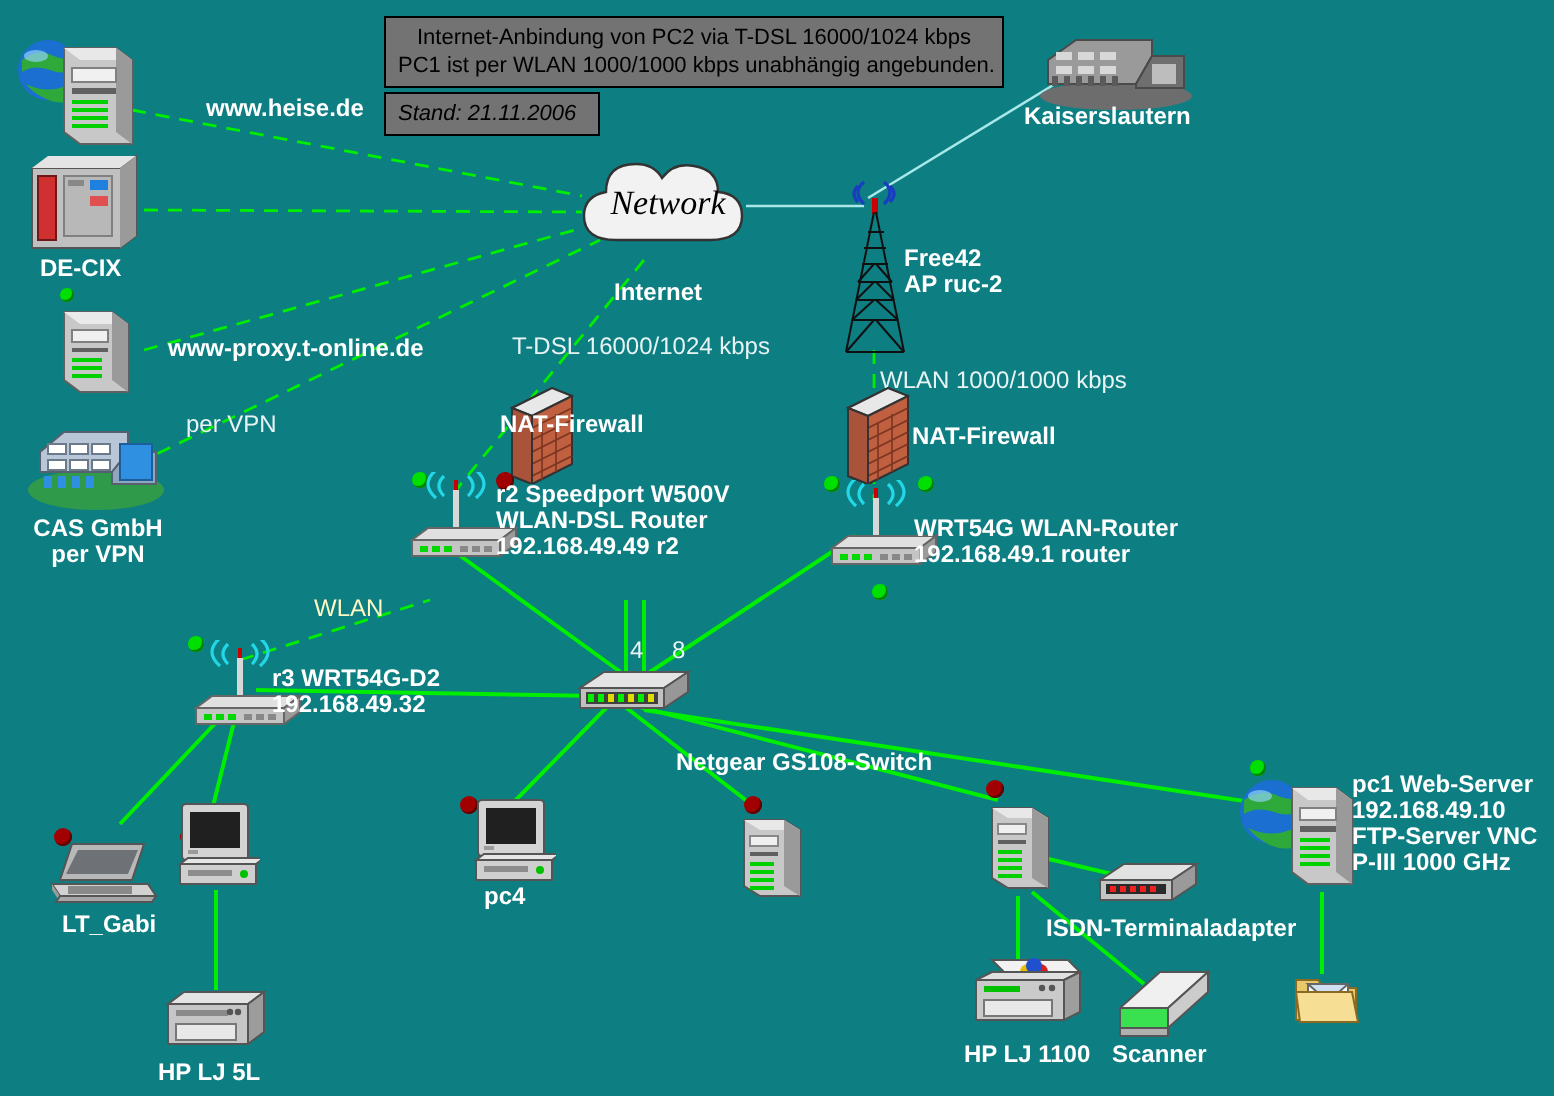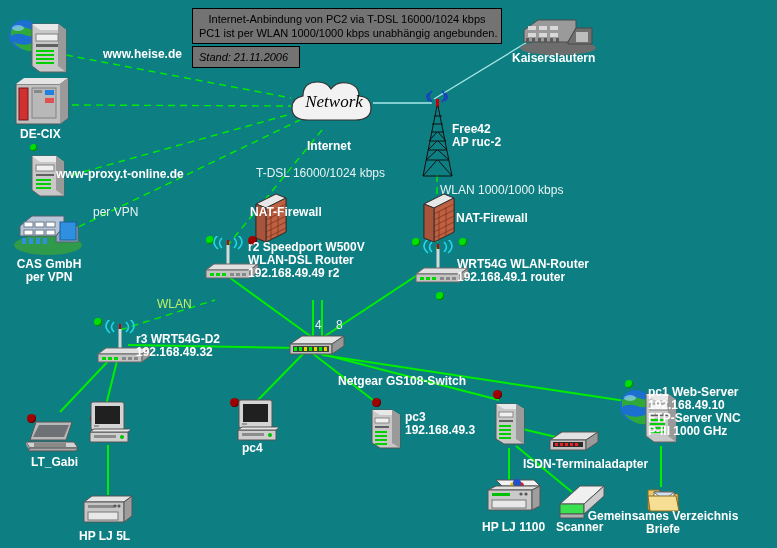--- a/index.html
+++ b/index.html
@@ -18,21 +18,21 @@
     color:#ffffff;
     font-family:"Liberation Sans", sans-serif;
     font-size:12px;
     font-weight:bold;
     line-height:13px;
     white-space:pre;
     letter-spacing:0px;
   }
   .lbl.gray{color:#ffffff;font-weight:bold;}
   .lbl.thin{font-weight:normal;color:#e8f4f4;}
-  .lbl.thin2{font-weight:normal;color:#bef264;}
+  .lbl.thin2{font-weight:normal;color:#fef9c3;}
   .lbl.center{text-align:center;}
 
   
   .callout{
     position:absolute;
     background:#737373;
     border:1px solid #000000;
     color:#000000;
     font-size:11px;
     font-weight:normal;
@@ -149,21 +149,21 @@
       <polygon points="28,6 36,12 36,46 28,40" fill="#9a9a9a"></polygon>
       <rect x="8" y="15" width="18" height="6" fill="#f0f0f0" stroke="#808080"></rect>
       <rect x="8" y="24" width="18" height="2" fill="#606060"></rect>
       <g fill="#00d000">
         <rect x="8" y="29" width="15" height="2"></rect>
           <rect x="8" y="33" width="15" height="2"></rect>
         <rect x="8" y="37" width="15" height="2"></rect>
       </g>
     </svg>
   </div>
-  <div class="lbl" style="left:56px;top:168px;">www-proxy.t-online.de</div>
+  <div class="lbl" style="left:84px;top:168px;">www-proxy.t-online.de</div>
 
   <div class="node" style="left:12px;top:212px;">
     <svg width="72" height="44" viewBox="0 0 72 44">
       <ellipse cx="36" cy="33" rx="34" ry="10" fill="#2f9a4a"></ellipse>
       <polygon points="8,24 44,24 52,14 52,4 20,4 8,14" fill="#b9c6d8" stroke="#56606e"></polygon>
       <polygon points="44,24 52,14 66,14 66,30 44,30" fill="#8fa6bf" stroke="#56606e"></polygon>
       <rect x="48" y="10" width="16" height="18" fill="#2f8fe0" stroke="#1c5e99"></rect>
       <g fill="#ffffff" stroke="#6a7a8a">
         <rect x="12" y="10" width="9" height="5"></rect>
           <rect x="23" y="10" width="9" height="5"></rect>
@@ -469,22 +469,20 @@
       <rect x="7" y="14" width="14" height="5" fill="#f0f0f0" stroke="#888"></rect>
       <rect x="7" y="22" width="14" height="2" fill="#606060"></rect>
       <g fill="#00d000">
           <rect x="7" y="27" width="12" height="2"></rect>
           <rect x="7" y="31" width="12" height="2"></rect>
       <rect x="7" y="35" width="12" height="2"></rect>
           <rect x="7" y="39" width="12" height="2"></rect>
         </g>
     </svg>
   </div>
-  <div class="lbl gray" style="left:405px;top:411px;">pc3
-192.168.49.3</div>
 
   <div class="dot red" style="left:493px;top:390px;width:9px;height:9px;"></div>
   <div class="node" style="left:492px;top:398px;">
     <svg width="36" height="48" viewBox="0 0 36 48">
       <polygon points="4,6 24,6 32,11 32,46 12,46 4,41" fill="#c8c8c8" stroke="#555"></polygon>
       <polygon points="4,6 24,6 32,11 12,11" fill="#e8e8e8"></polygon>
       <polygon points="24,6 32,11 32,46 24,41" fill="#9a9a9a"></polygon>
       <rect x="7" y="14" width="14" height="5" fill="#f0f0f0" stroke="#888"></rect>
       <rect x="7" y="22" width="14" height="2" fill="#606060"></rect>
       <g fill="#00d000">
@@ -511,21 +509,21 @@
         <rect x="32" y="29" width="18" height="3" fill="#606060"></rect>
         <g fill="#00d000">
           <rect x="32" y="35" width="15" height="2"></rect>
             <rect x="32" y="39" width="15" height="2"></rect>
           <rect x="32" y="43" width="15" height="2"></rect>
             <rect x="32" y="47" width="15" height="2"></rect>
         </g>
       </g>
     </svg>
   </div>
-  <div class="lbl" style="left:648px;top:386px;">pc1 Web-Server
+  <div class="lbl" style="left:676px;top:386px;">pc1 Web-Server
 192.168.49.10
 FTP-Server VNC
 P-III 1000 GHz</div>
 
   <div class="node" style="left:548px;top:430px;">
     <svg width="52" height="24" viewBox="0 0 52 24">
       <polygon points="2,10 38,10 50,2 14,2" fill="#e2e2e2" stroke="#555"></polygon>
       <polygon points="2,10 38,10 38,20 2,20" fill="#c4c4c4" stroke="#555"></polygon>
       <polygon points="38,10 50,2 50,12 38,20" fill="#9a9a9a" stroke="#555"></polygon>
       <rect x="5" y="12" width="30" height="5" fill="#2a2a2a"></rect>
@@ -568,16 +566,14 @@
   <div class="lbl" style="left:556px;top:521px;">Scanner</div>
 
   <div class="node" style="left:646px;top:484px;">
     <svg width="34" height="30" viewBox="0 0 34 30">
       <polygon points="2,6 13,6 16,10 32,10 32,26 2,26" fill="#e8c86a" stroke="#8a6a20"></polygon>
       <polygon points="8,8 28,8 28,22 8,22" fill="#ffffff" stroke="#666"></polygon>
       <polygon points="8,8 18,17 28,8" fill="#cfe0f5" stroke="#666"></polygon>
       <polygon points="2,12 30,12 33,27 4,27" fill="#f6de94" stroke="#8a6a20"></polygon>
     </svg>
   </div>
-  <div class="lbl center" style="left:578px;top:510px;width:170px;">Gemeinsames Verzeichnis
-Briefe</div>
 
 </div>
 
 </body></html>

